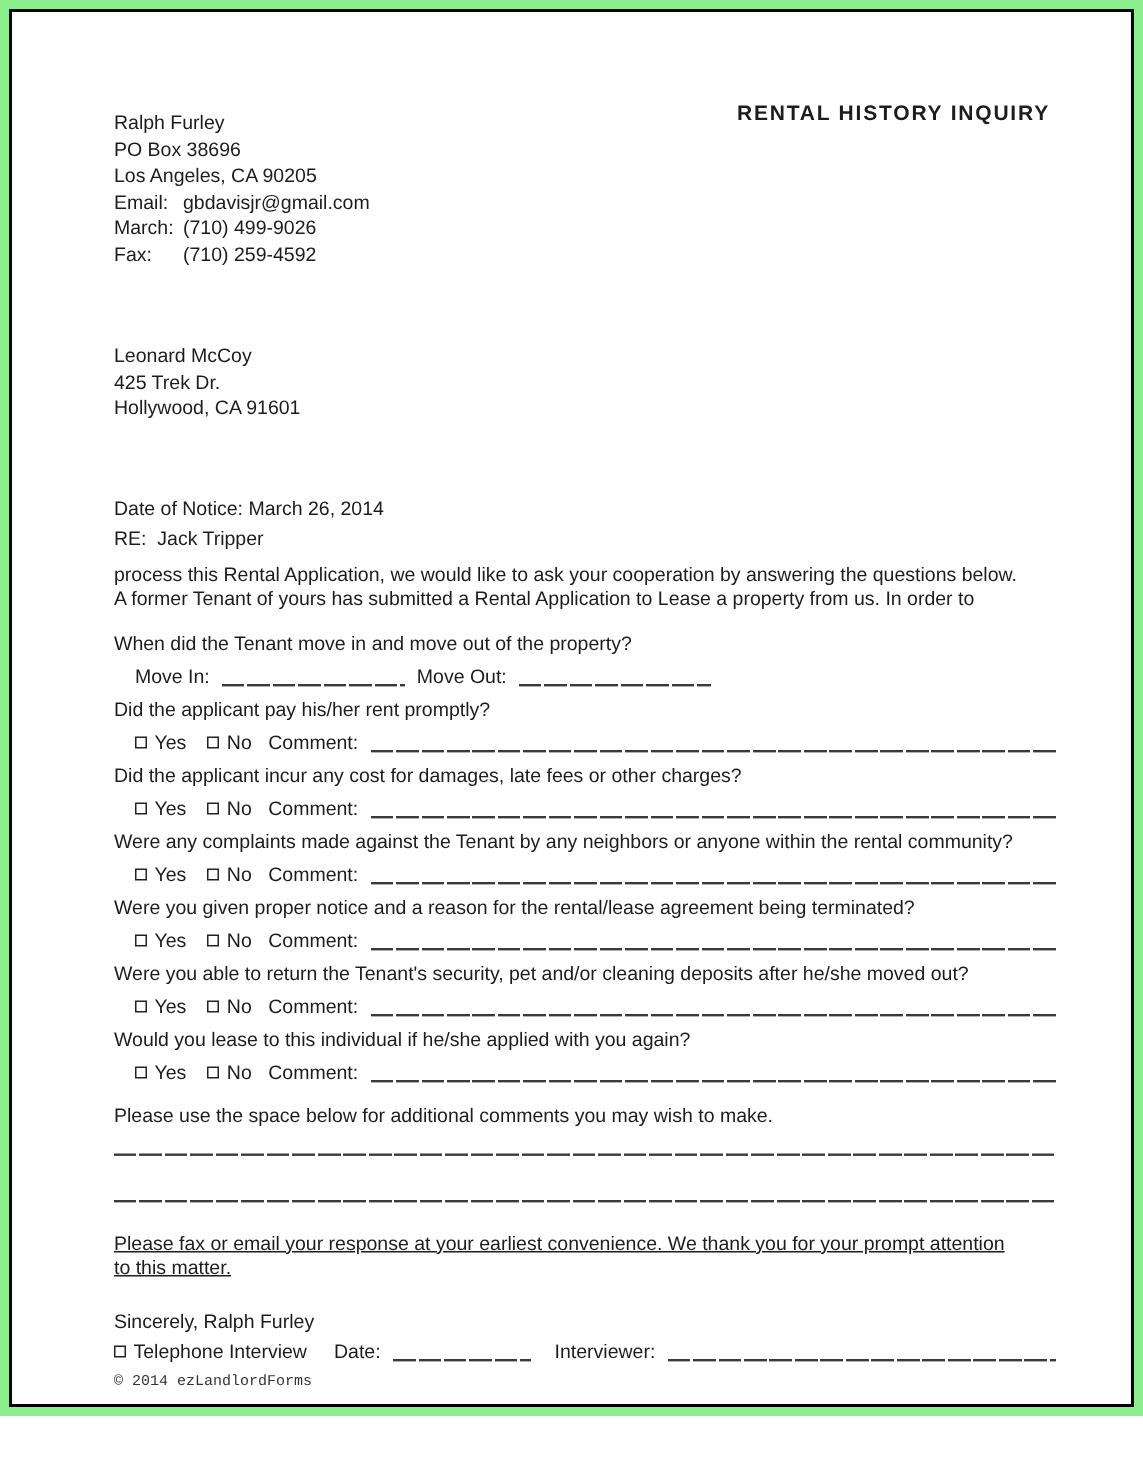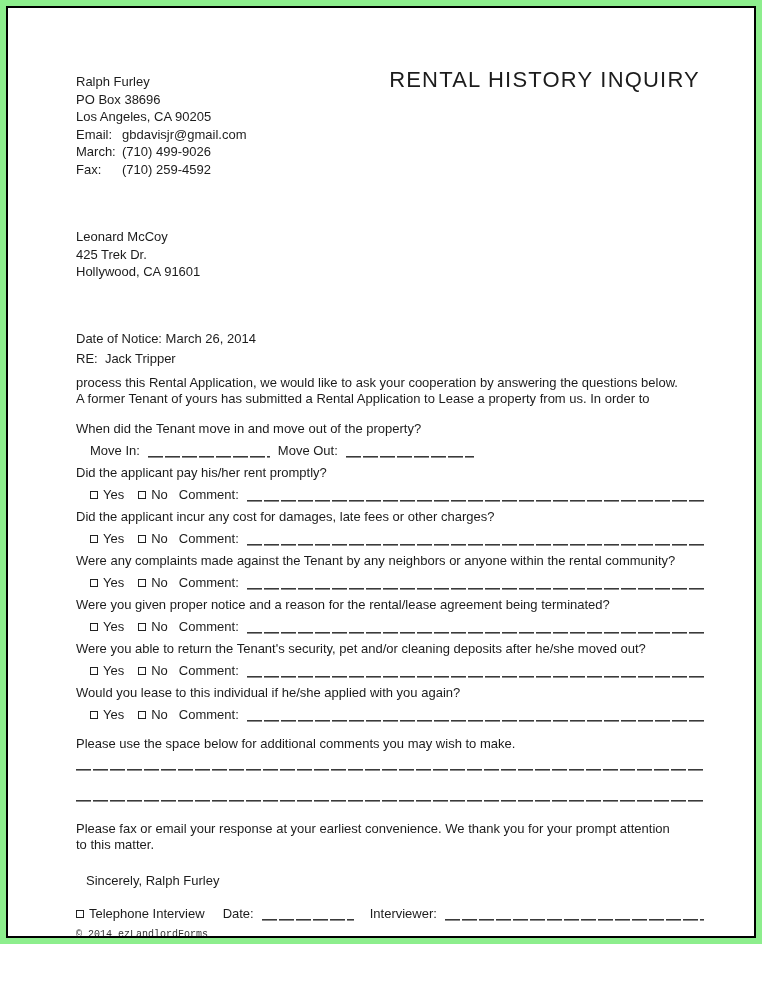--- a/index.html
+++ b/index.html
@@ -31,22 +31,22 @@
     overflow: hidden;
   }
 
   
   .header { position: relative; }
   .doc-title {
     position: absolute;
     top: -6px;
     right: 4px;
     margin: 0;
-    font-size: 22px;
-    font-weight: 400;
+    font-size: 14px;
+    font-weight: 700;
     letter-spacing: 1.2px;
     white-space: nowrap;
   }
   .sender div { line-height: 17.5px; }
   .kv .k { display: inline-block; width: 46px; }
 
   
   .recipient { margin-top: 50px; }
   .recipient div { line-height: 17.5px; }
   .notice { margin-top: 48px; }
@@ -95,29 +95,29 @@
   .big-line {
     height: 2px;
     background-image: repeating-linear-gradient(90deg, var(--line-ink) 0 15px, transparent 15px 17px);
     background-size: 100% 1.6px;
     background-position: 0 100%;
     background-repeat: no-repeat;
   }
   .big-line.first { margin-top: 14px; }
   .big-line.second { margin-top: 29px; }
 
-  .closing { margin-top: 19px; }
-  .signature { margin-top: 18px; line-height: 17px; margin-left: 10px; }
+  .closing { margin-top: 19px; text-decoration: underline; }
+  .signature { margin-top: 18px; line-height: 17px; }
 
   
   .footer-row {
     display: flex;
     align-items: center;
     height: 22px;
-    margin-top: 14px;
+    margin-top: 1px;
     justify-content: center;
   }
   .tel-label { margin-right: 18px; }
   .date-label { margin-right: 8px; }
   .w-date { width: 92px; margin-right: 16px; }
   .interviewer-label { margin-right: 8px; }
   .copyright {
     margin-top: 3px;
     font-size: 10px;
     color: #333333;

